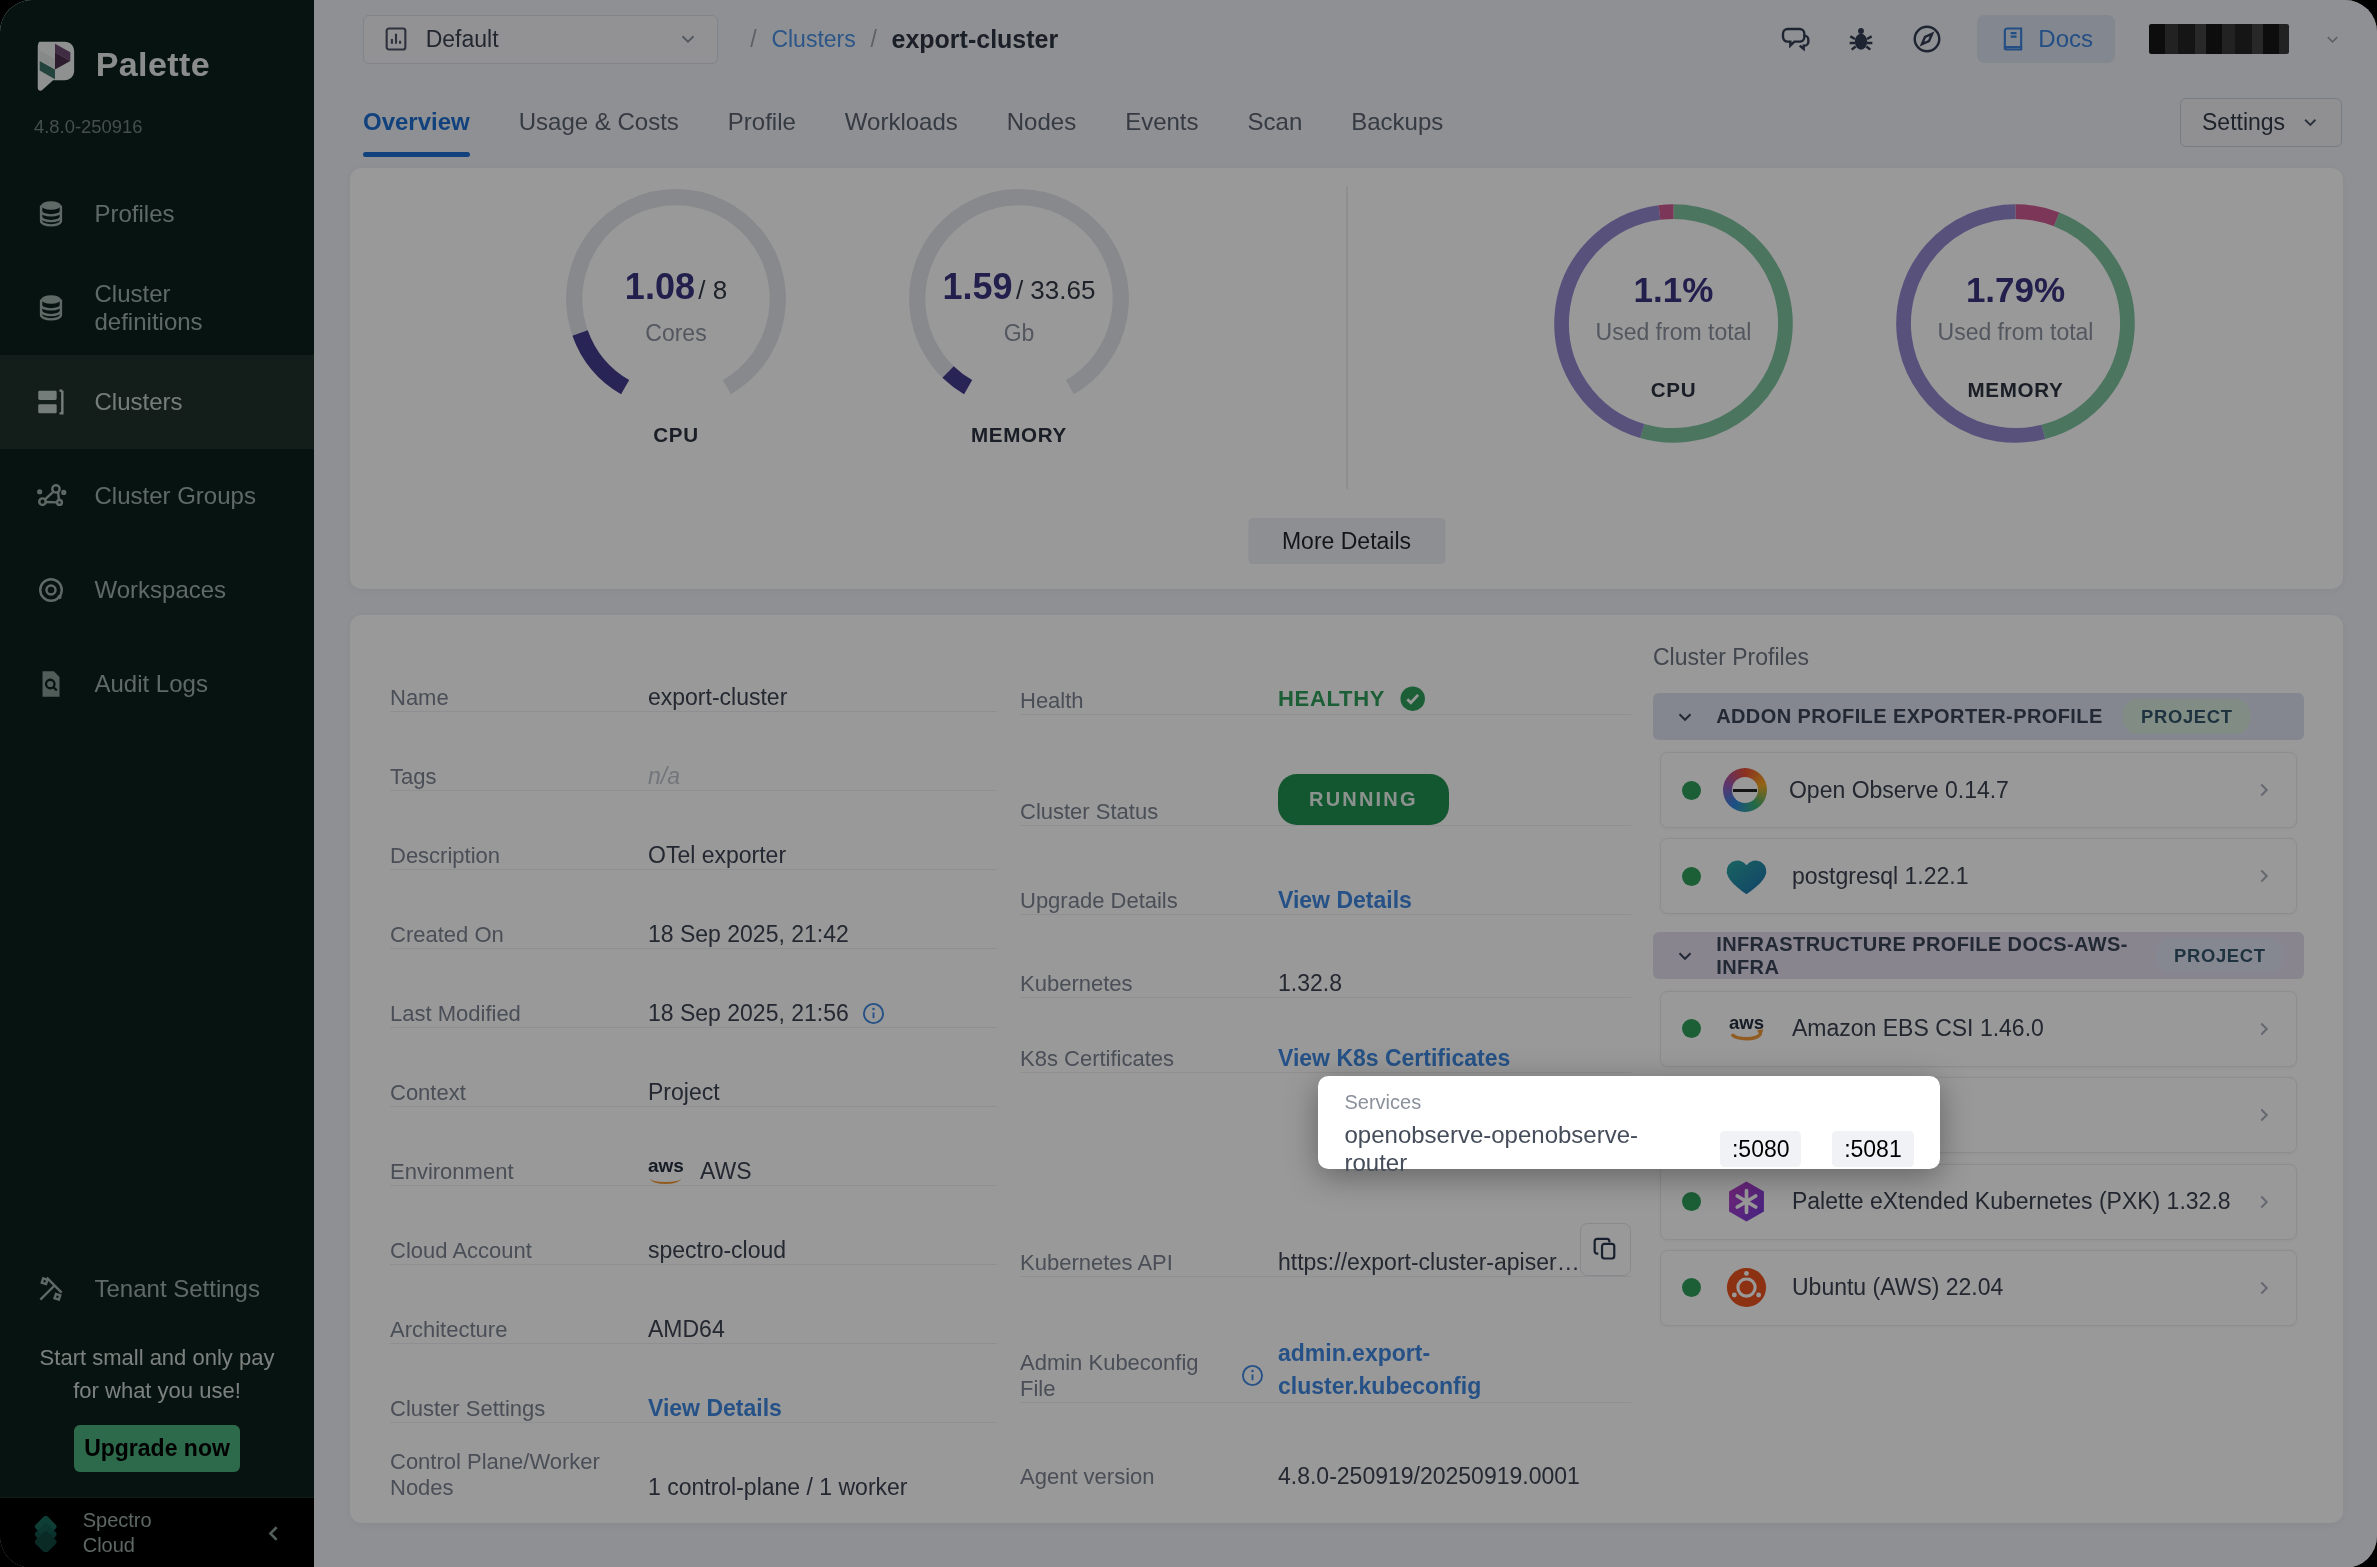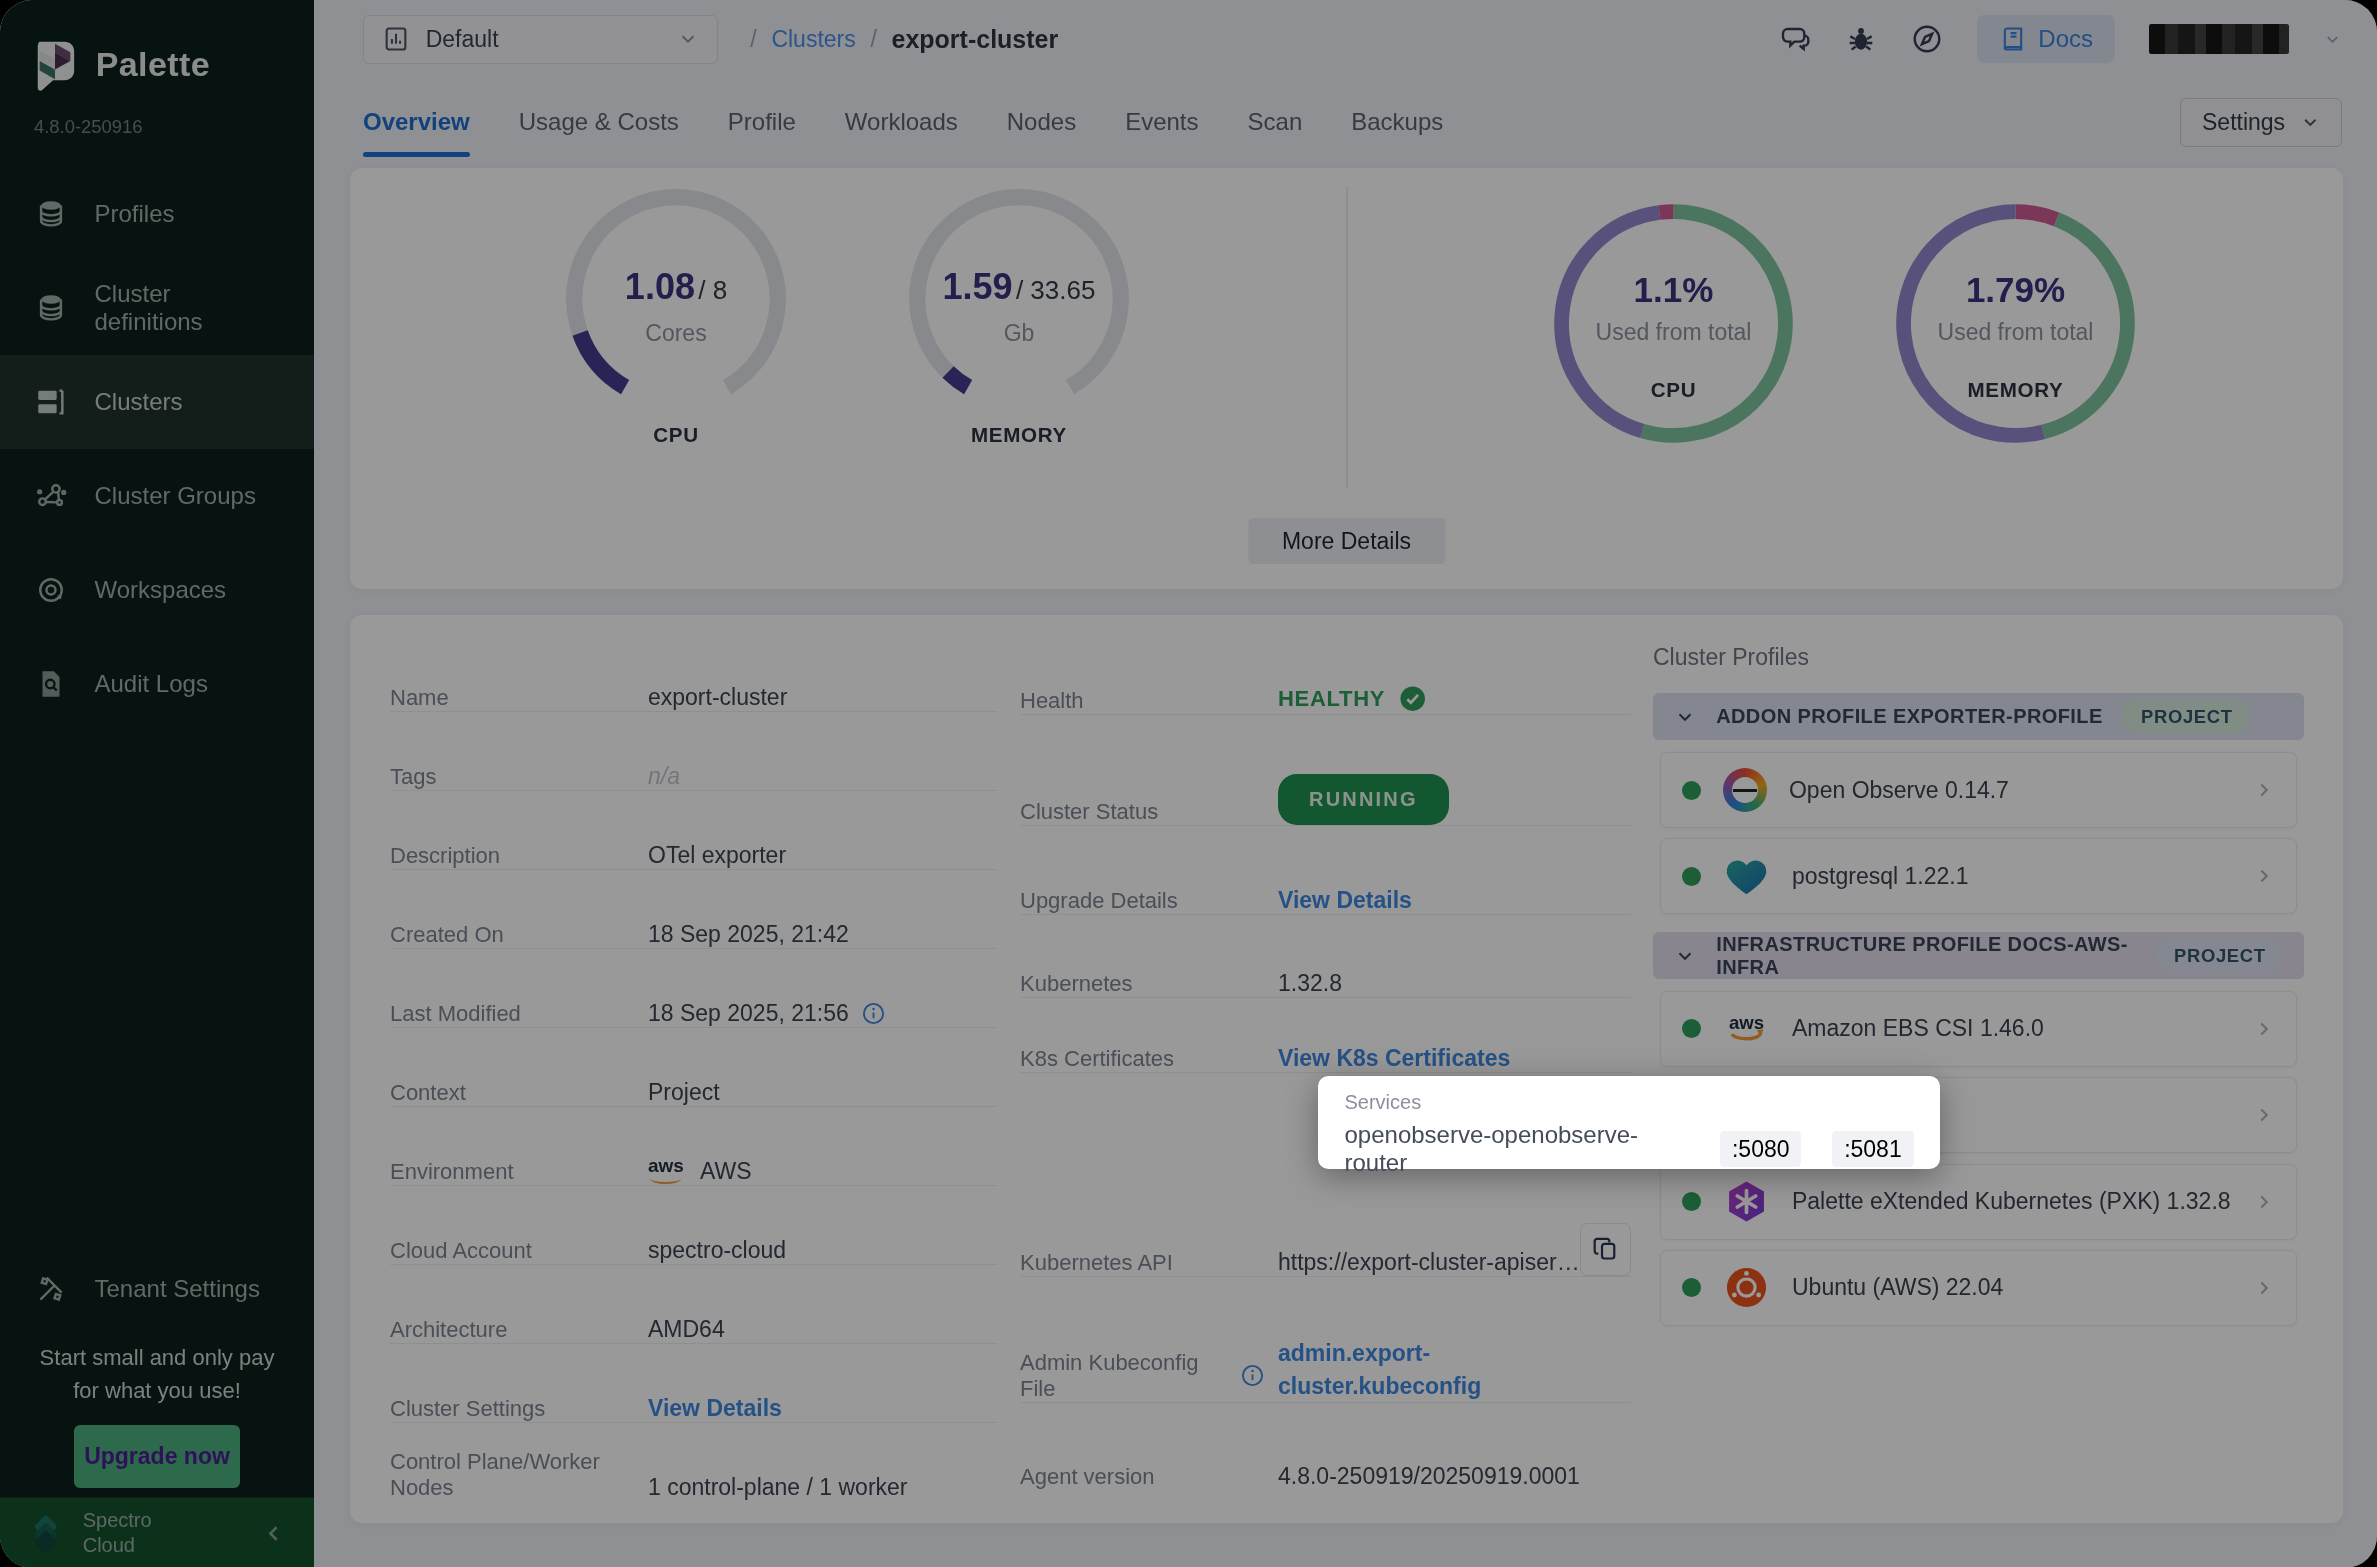--- a/index.html
+++ b/index.html
@@ -12,22 +12,22 @@
   .logo-mark{width:46px;height:53px;flex:none;}
   .logo-text{font-size:34px;font-weight:600;color:#e6ebe9;letter-spacing:0.4px;}
   .version{padding:20.6px 34px 0;font-size:18.4px;color:#73837d;}
   .nav{margin-top:29.4px;}
   .nav-item{height:94px;display:flex;align-items:center;gap:26.5px;padding:0 34px;font-size:24px;color:#9fb0aa;cursor:pointer;}
   .nav-item.active{background:#20322c;color:#c4d0cb;}
   .nav-icon{width:34px;height:34px;flex:none;display:flex;align-items:center;justify-content:center;}
   .nav-icon svg{width:100%;height:100%;}
   .tenant{position:absolute;top:1242px;left:0;right:0;}
   .promo{position:absolute;top:1341px;left:26.5px;right:26.5px;text-align:center;font-size:22px;line-height:1.5;color:#cfd8d3;}
-  .upgrade-btn{position:absolute;top:1425px;left:74px;width:166px;height:63px;background:#4caf7e;border:none;border-radius:5.9px;font-size:23px;font-weight:700;color:#4c1d95;font-family:inherit;cursor:pointer;}
-  .side-bottom{position:absolute;bottom:0;left:0;right:0;height:71px;background:#14532d;border-top:0.7px solid #1d2e29;display:flex;align-items:center;gap:17.7px;padding:0 28px;box-sizing:border-box;}
+  .upgrade-btn{position:absolute;top:1425px;left:74px;width:166px;height:47px;background:#4caf7e;border:none;border-radius:5.9px;font-size:23px;font-weight:700;color:#000000;font-family:inherit;cursor:pointer;}
+  .side-bottom{position:absolute;bottom:0;left:0;right:0;height:71px;background:#000000;border-top:0.7px solid #1d2e29;display:flex;align-items:center;gap:17.7px;padding:0 28px;box-sizing:border-box;}
   .spectro-logo{width:37px;height:37px;flex:none;}
   .brand{font-size:20px;line-height:1.25;color:#9cada7;}
   .collapse-icon{margin-left:auto;width:25px;height:25px;color:#8da09a;cursor:pointer;}
   .collapse-icon svg{width:100%;height:100%;}
 
   
   .main{position:absolute;left:314px;top:0;right:0;bottom:0;}
   .topbar{position:absolute;left:0;right:0;top:0;height:78px;display:flex;align-items:center;gap:22px;padding:0 35px 0 49px;}
   .proj-select{width:355px;height:49px;background:#f3f4f8;border:0.7px solid #d8dce3;border-radius:5.9px;display:flex;align-items:center;gap:16px;padding:0 17.7px;box-sizing:border-box;font-size:23px;color:#3a4150;cursor:pointer;}
   .sel-icon{width:28px;height:28px;color:#4a5264;}

